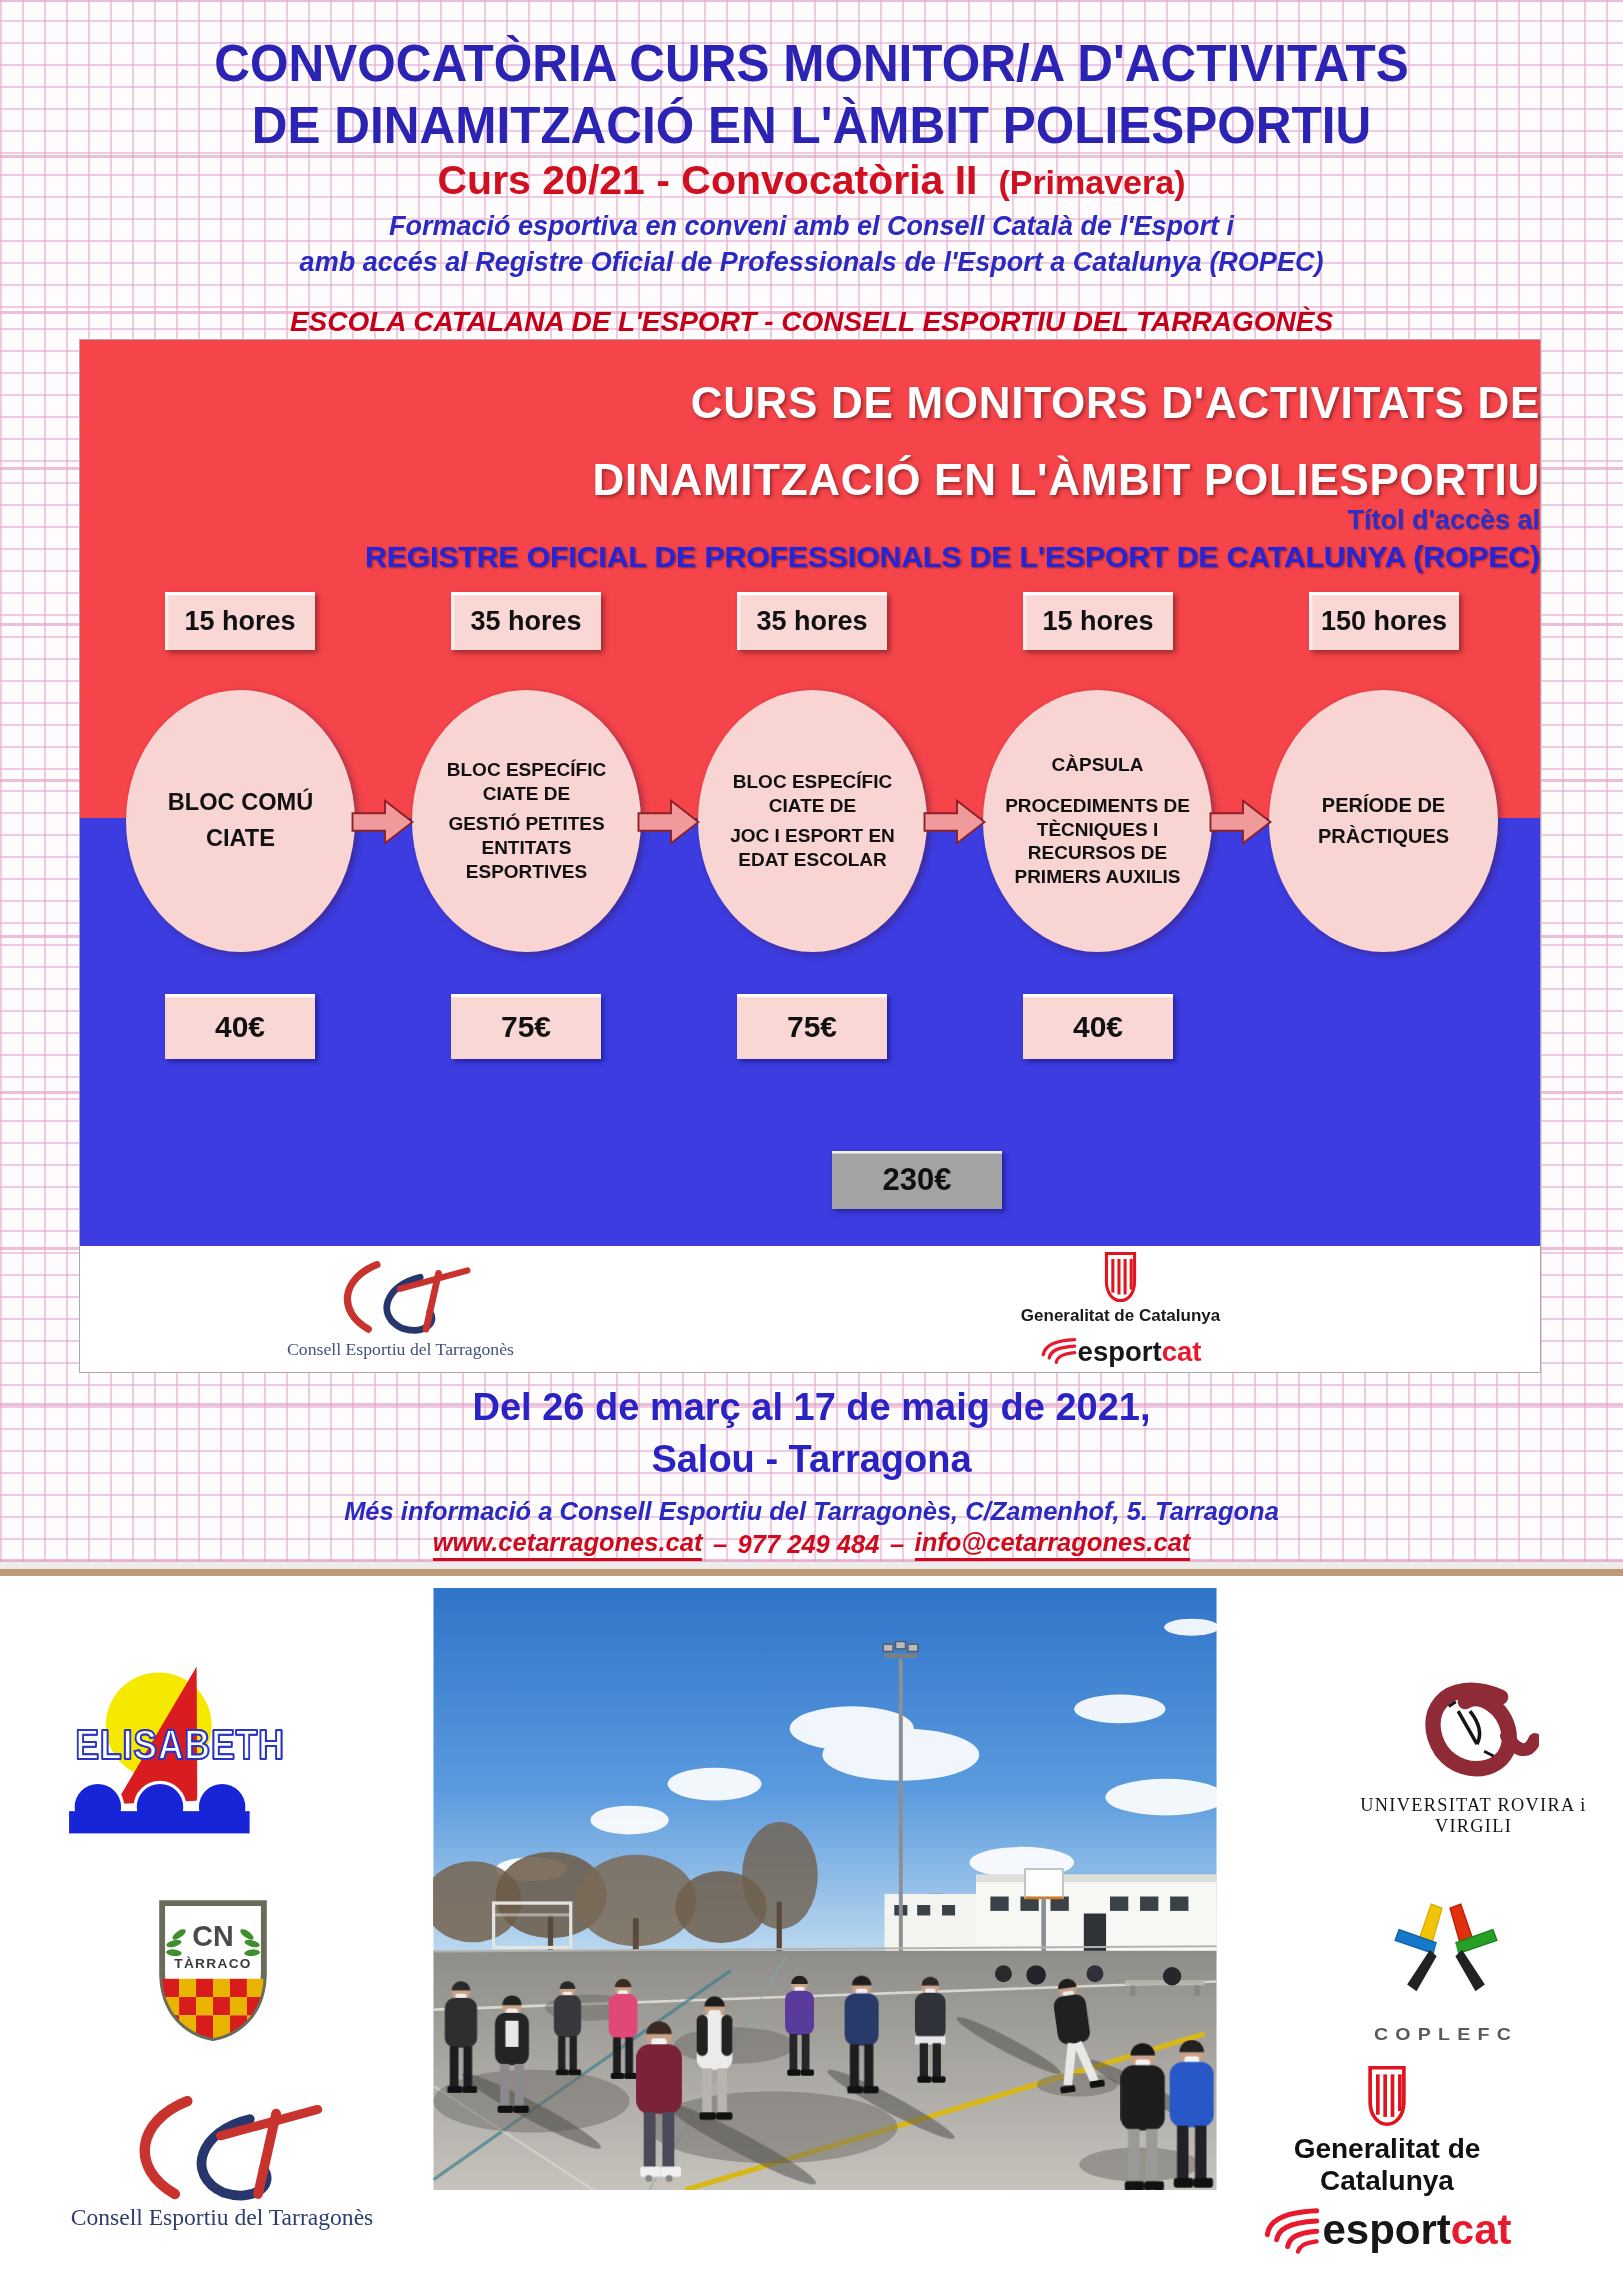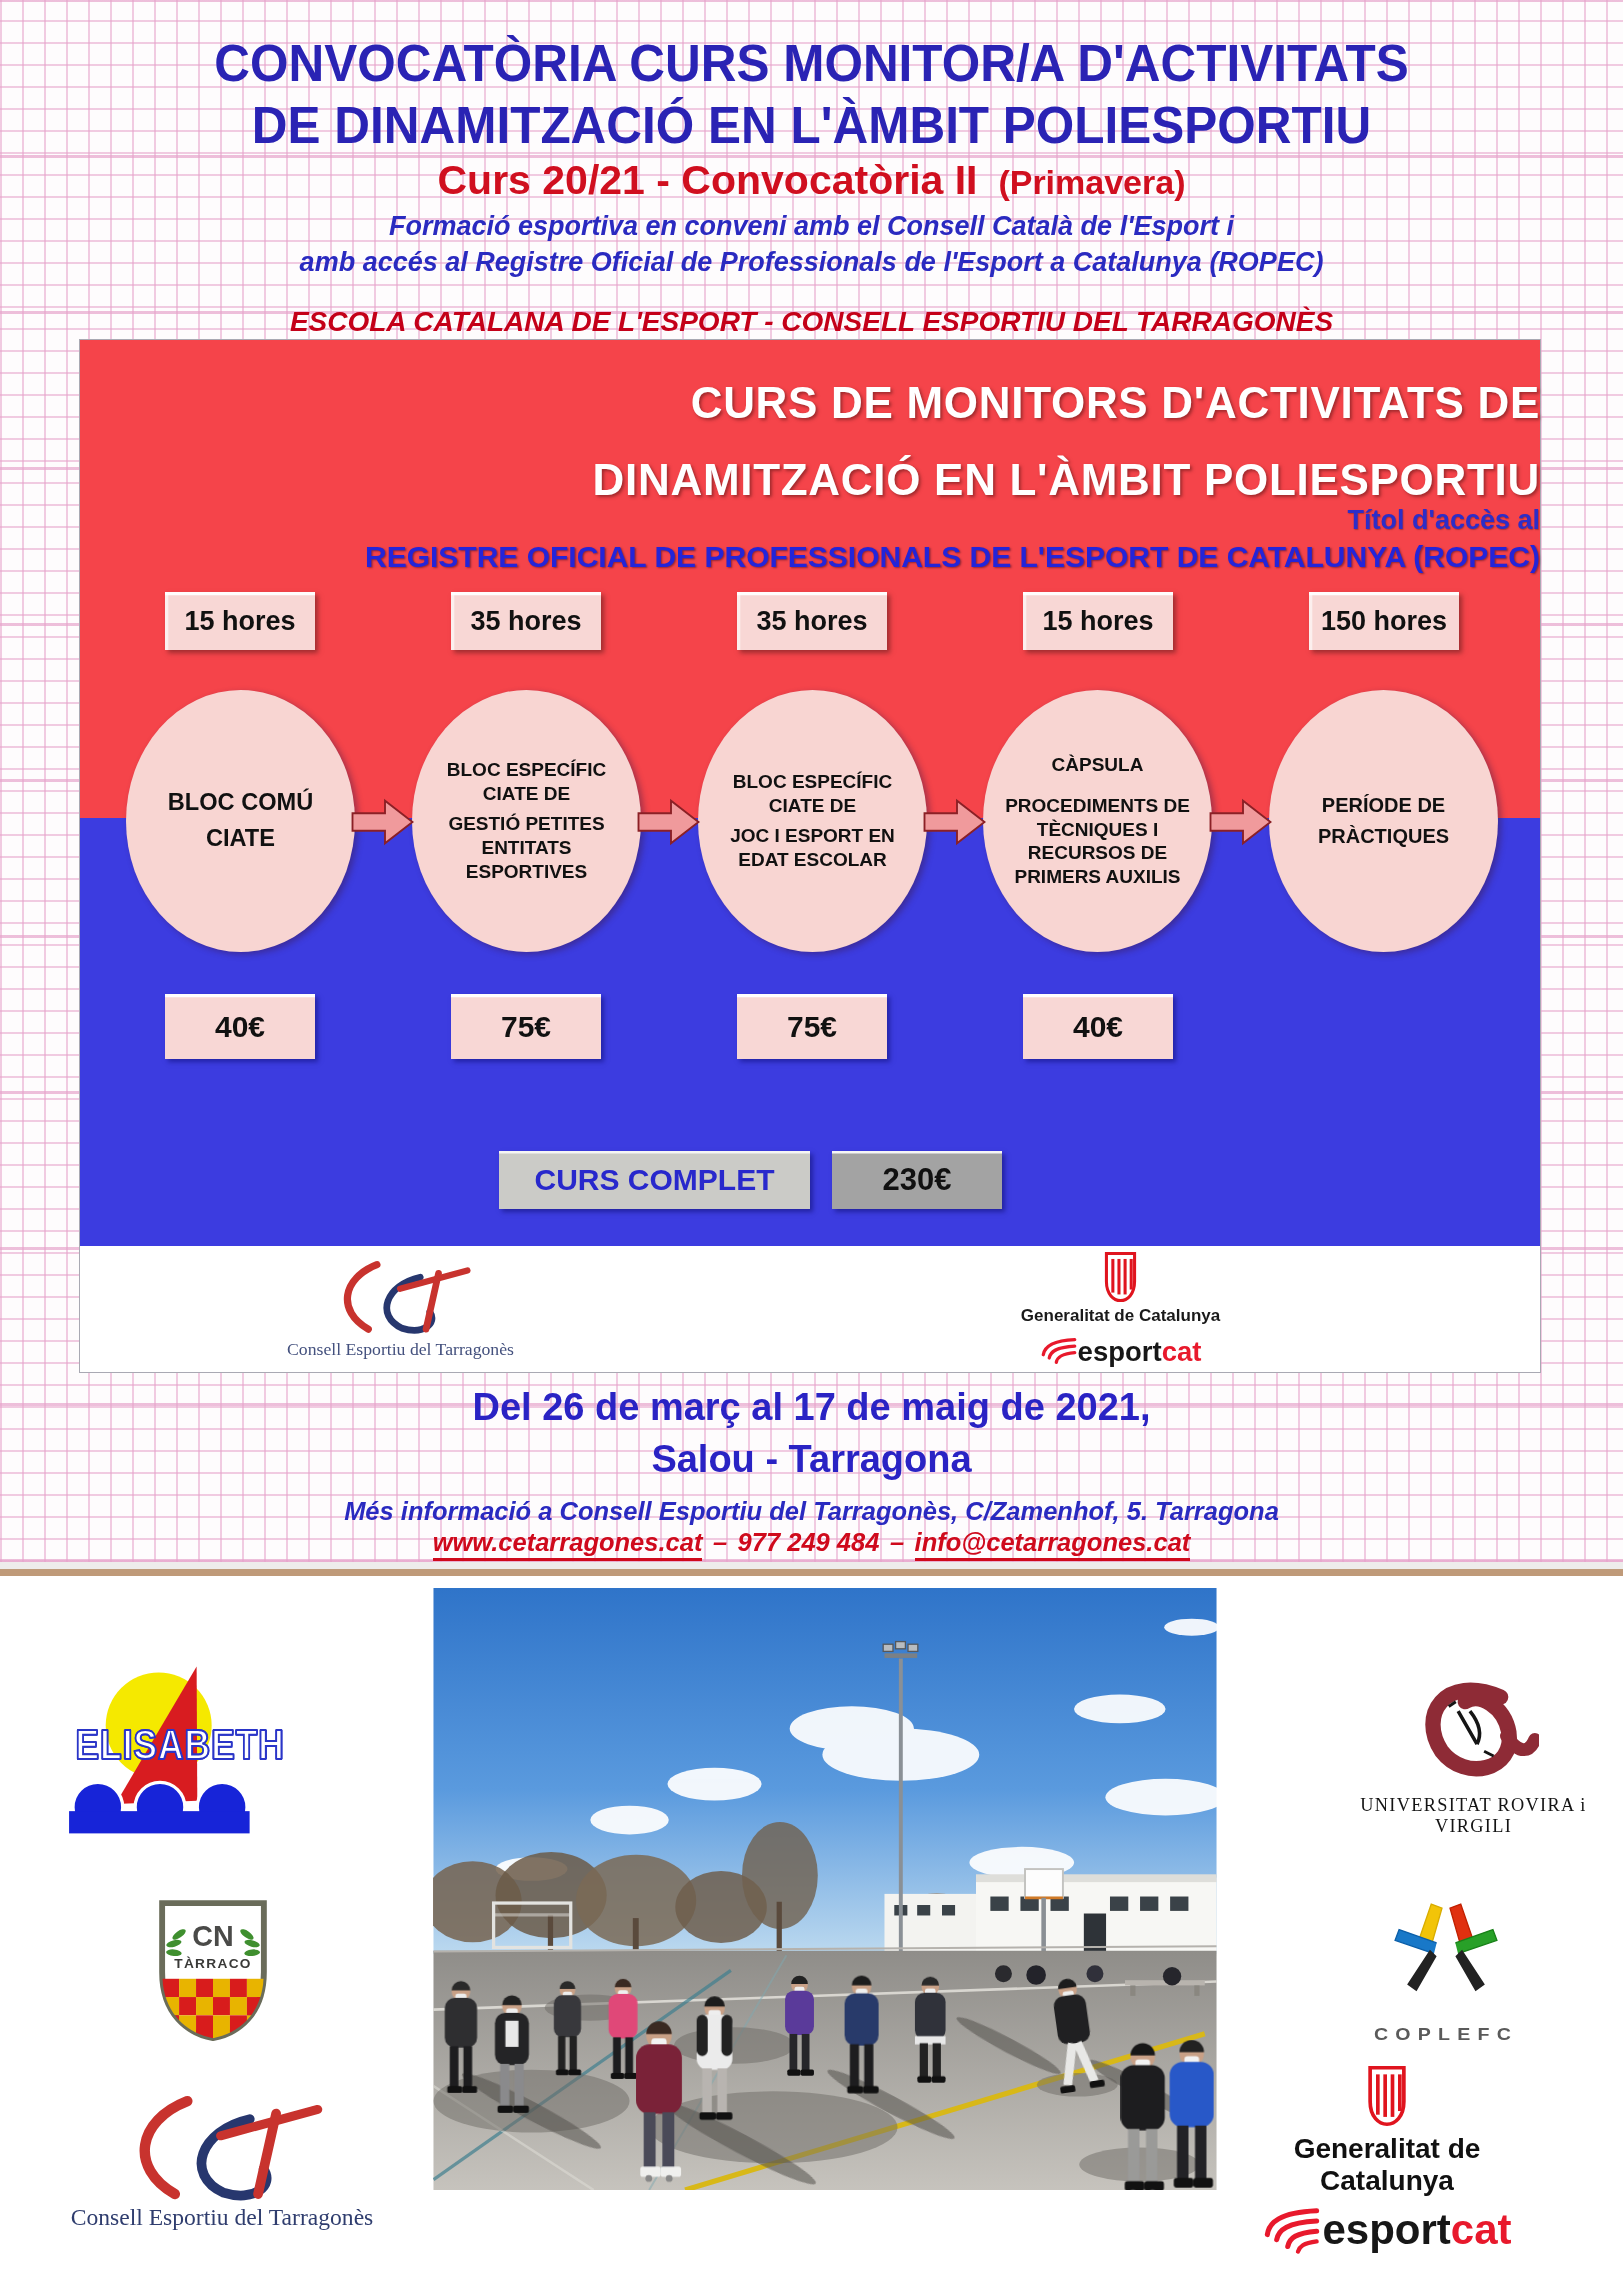--- a/index.html
+++ b/index.html
@@ -148,21 +148,20 @@
       </svg>
     <svg class="arrow" style="left:1129px;" viewBox="0 0 100 80">
         <polygon points="2,26 54,26 54,6 98,40 54,74 54,54 2,54" fill="#f09a9c" stroke="#8b2026" stroke-width="3"></polygon>
       </svg>
 
     <div class="pricebox" style="left:85px;">40€</div>
     <div class="pricebox" style="left:371px;">75€</div>
     <div class="pricebox" style="left:657px;">75€</div>
     <div class="pricebox" style="left:943px;">40€</div>
 
-    <div class="fullbox">CURS COMPLET</div>
     <div class="fullprice">230€</div>
 
     <div class="cet-strip">
       <svg width="164" height="77" viewBox="0 0 300 160">
         <path d="M100,16 C28,44 16,112 82,150" fill="none" stroke="#c8332e" stroke-width="15" stroke-linecap="round"></path>
         <path d="M190,42 C118,58 96,122 152,148 C196,162 226,138 210,114" fill="none" stroke="#27376e" stroke-width="14" stroke-linecap="round"></path>
         <path d="M148,66 L288,28" fill="none" stroke="#c8332e" stroke-width="13" stroke-linecap="round"></path>
         <path d="M228,34 L202,150" fill="none" stroke="#c8332e" stroke-width="14" stroke-linecap="round"></path>
       </svg>
       <div class="cet-caption">Consell Esportiu del Tarragonès</div>
@@ -183,21 +182,21 @@
           <path d="M64,32 C40,34 32,40 30,50" fill="none" stroke="#e8192c" stroke-width="6" stroke-linecap="round"></path>
         </svg>
         <div class="esport-word"><span>esport</span><span class="cat">cat</span></div>
       </div>
     </div>
   </div>
 
   <div class="ctr dates" style="top:1386px;">Del 26 de març al 17 de maig de 2021,</div>
   <div class="ctr dates" style="top:1438px;">Salou - Tarragona</div>
   <div class="ctr info" style="top:1497px;">Més informació a Consell Esportiu del Tarragonès, C/Zamenhof, 5. Tarragona</div>
-  <div class="ctr contact" style="top:1528px;">
+  <div class="ctr contact" style="top:1528px;align-items:center;">
     <span class="lnk">www.cetarragones.cat</span>
     <span class="dash">–</span>
     <span>977 249 484</span>
     <span class="dash">–</span>
     <span class="lnk">info@cetarragones.cat</span>
   </div>
 
   <div class="strip-gray"></div>
   <div class="strip-tan"></div>
 

